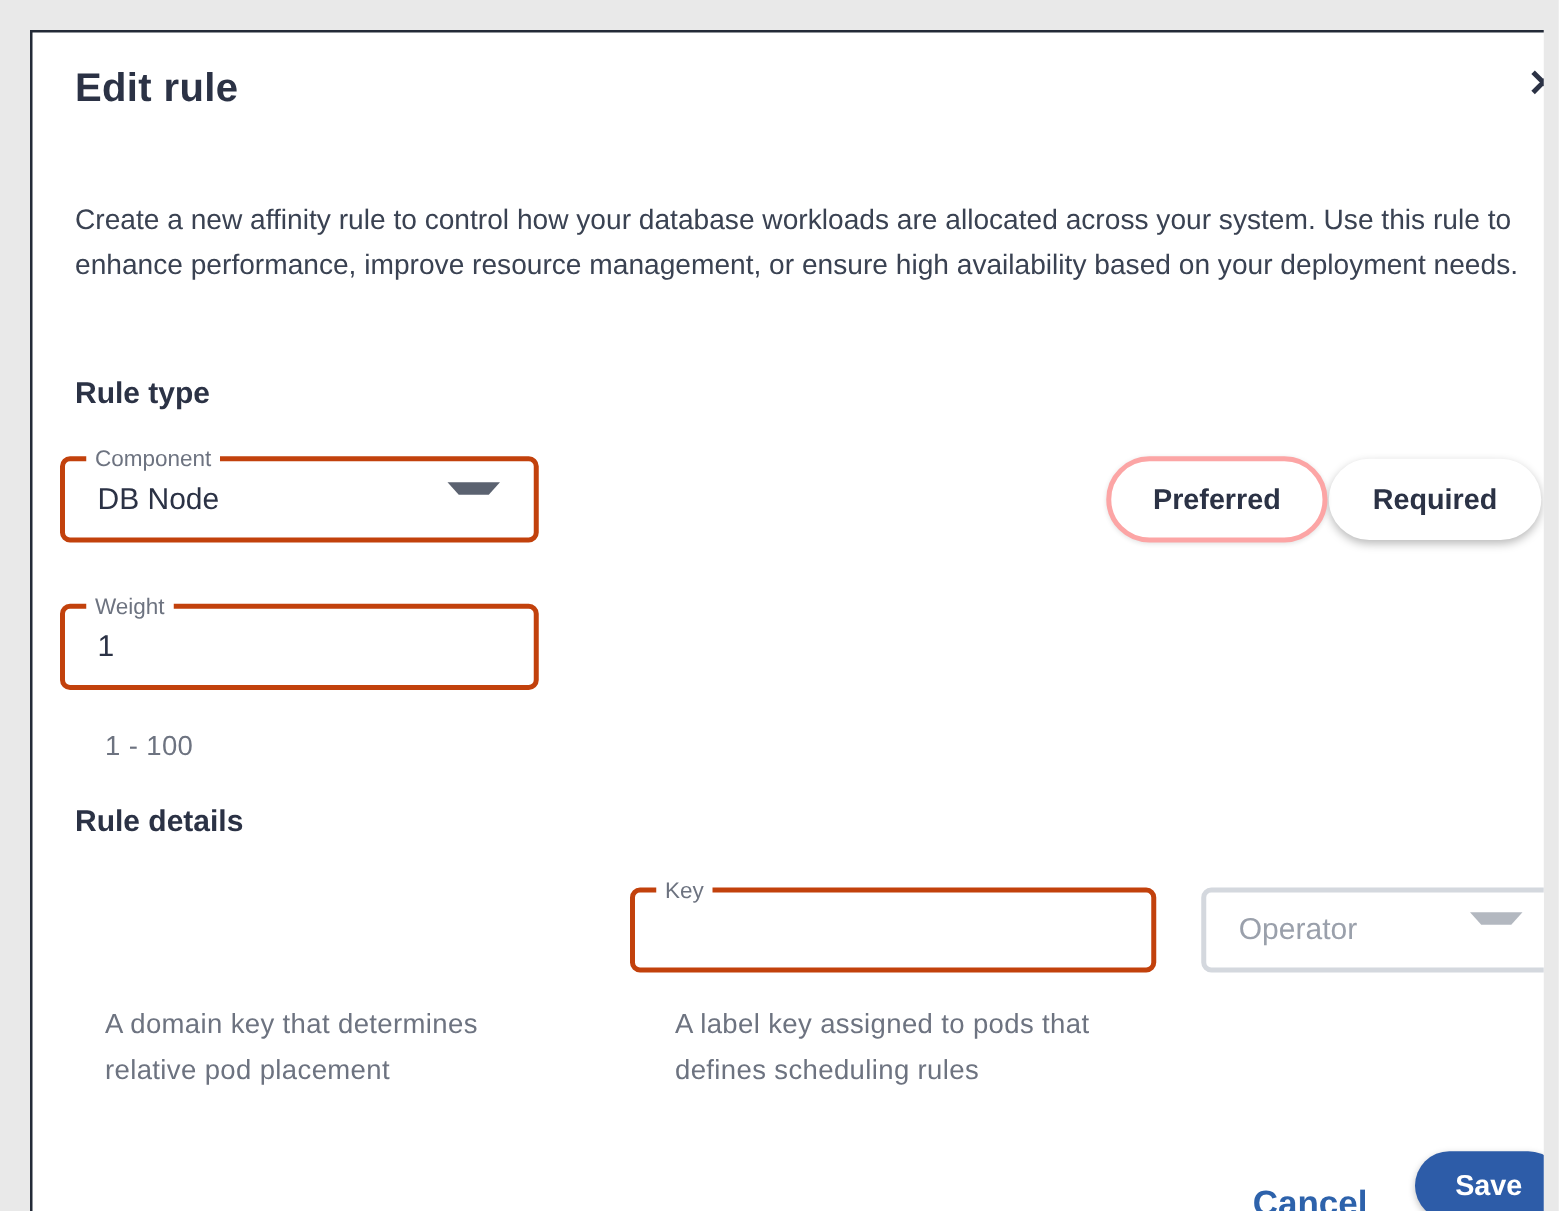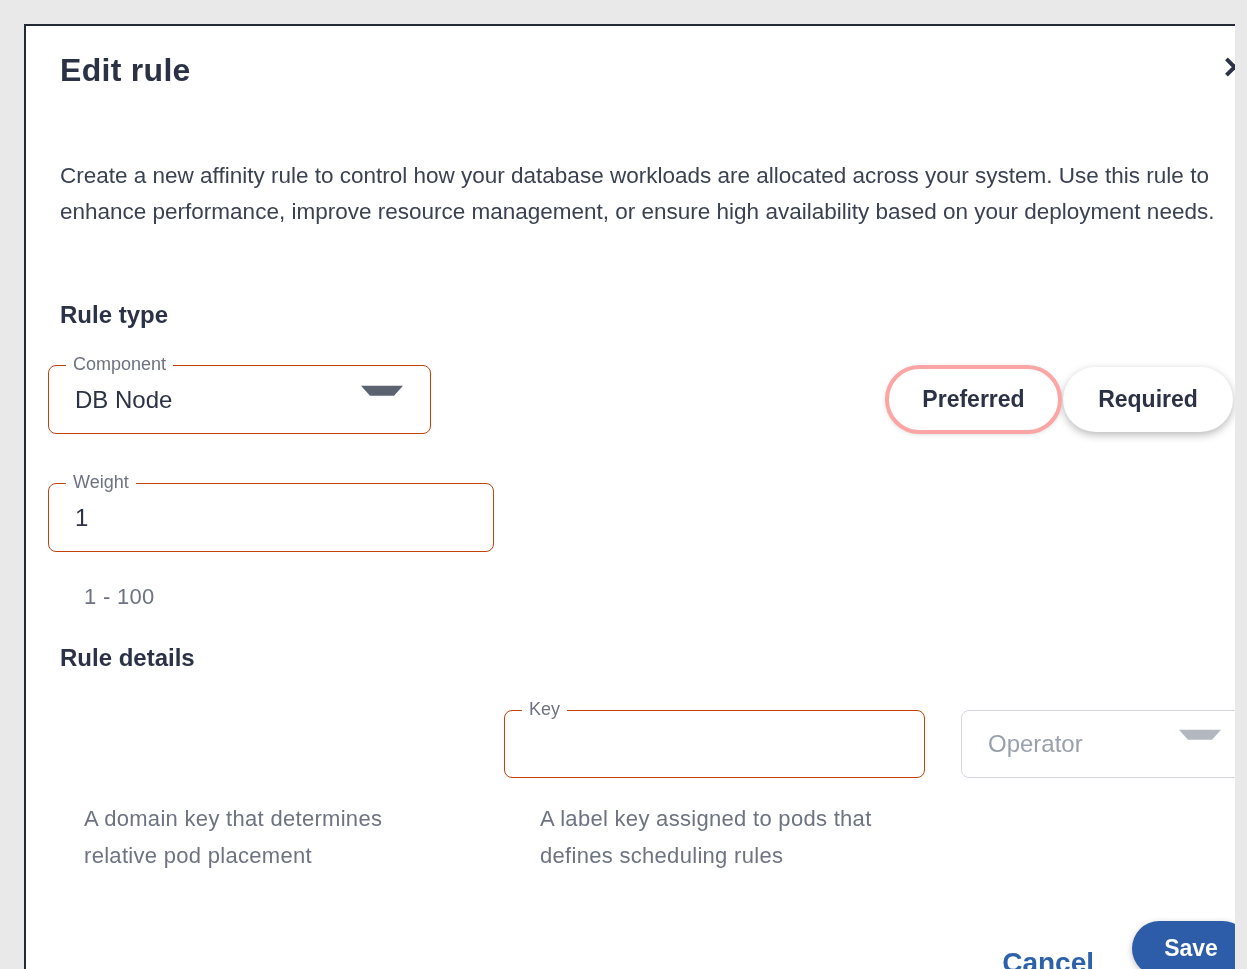--- a/index.html
+++ b/index.html
@@ -54,21 +54,21 @@
     font-weight: 700;
     color: #2b3245;
   }
   #rule-type-heading { top: 263px; }
   #rule-details-heading { top: 606px; }
 
   
   .field {
     position: absolute;
     background: #fff;
-    border: 1px solid #c2410c;
+    border: 4px solid #c2410c;
     border-radius: 8px;
   }
   .field .flabel {
     position: absolute;
     top: -12px; left: 17px;
     background: #fff;
     padding: 0 7px;
     font-size: 18px;
     color: #6d7380;
     white-space: nowrap;
@@ -101,21 +101,21 @@
     width: 0; height: 0;
     border-left: 9px solid transparent;
     border-right: 9px solid transparent;
     border-top: 10px solid #5b6270;
   }
   .arrow-down.muted { border-top-color: #b3b8c0; }
 
   
   #component-field { left: 22px; top: 339px; width: 383px; height: 69px; }
   #type-field      { left: 441px; top: 339px; width: 385px; height: 69px; }
-  #weight-field    { left: 22px; top: 457px; width: 446px; height: 69px; }
+  #weight-field    { left: 22px; top: 457px; width: 383px; height: 69px; }
   #topology-field  { left: 22px; top: 684px; width: 421px; height: 68px; }
   #key-field       { left: 478px; top: 684px; width: 421px; height: 68px; }
   #operator-field  { left: 935px; top: 684px; width: 288px; height: 68px; border-color: #d4d8de; }
   #operator-field .fvalue { color: #9aa0ab; }
 
   .helper-text {
     position: absolute;
     font-size: 22px;
     line-height: 37px;
     color: #6d7380;

